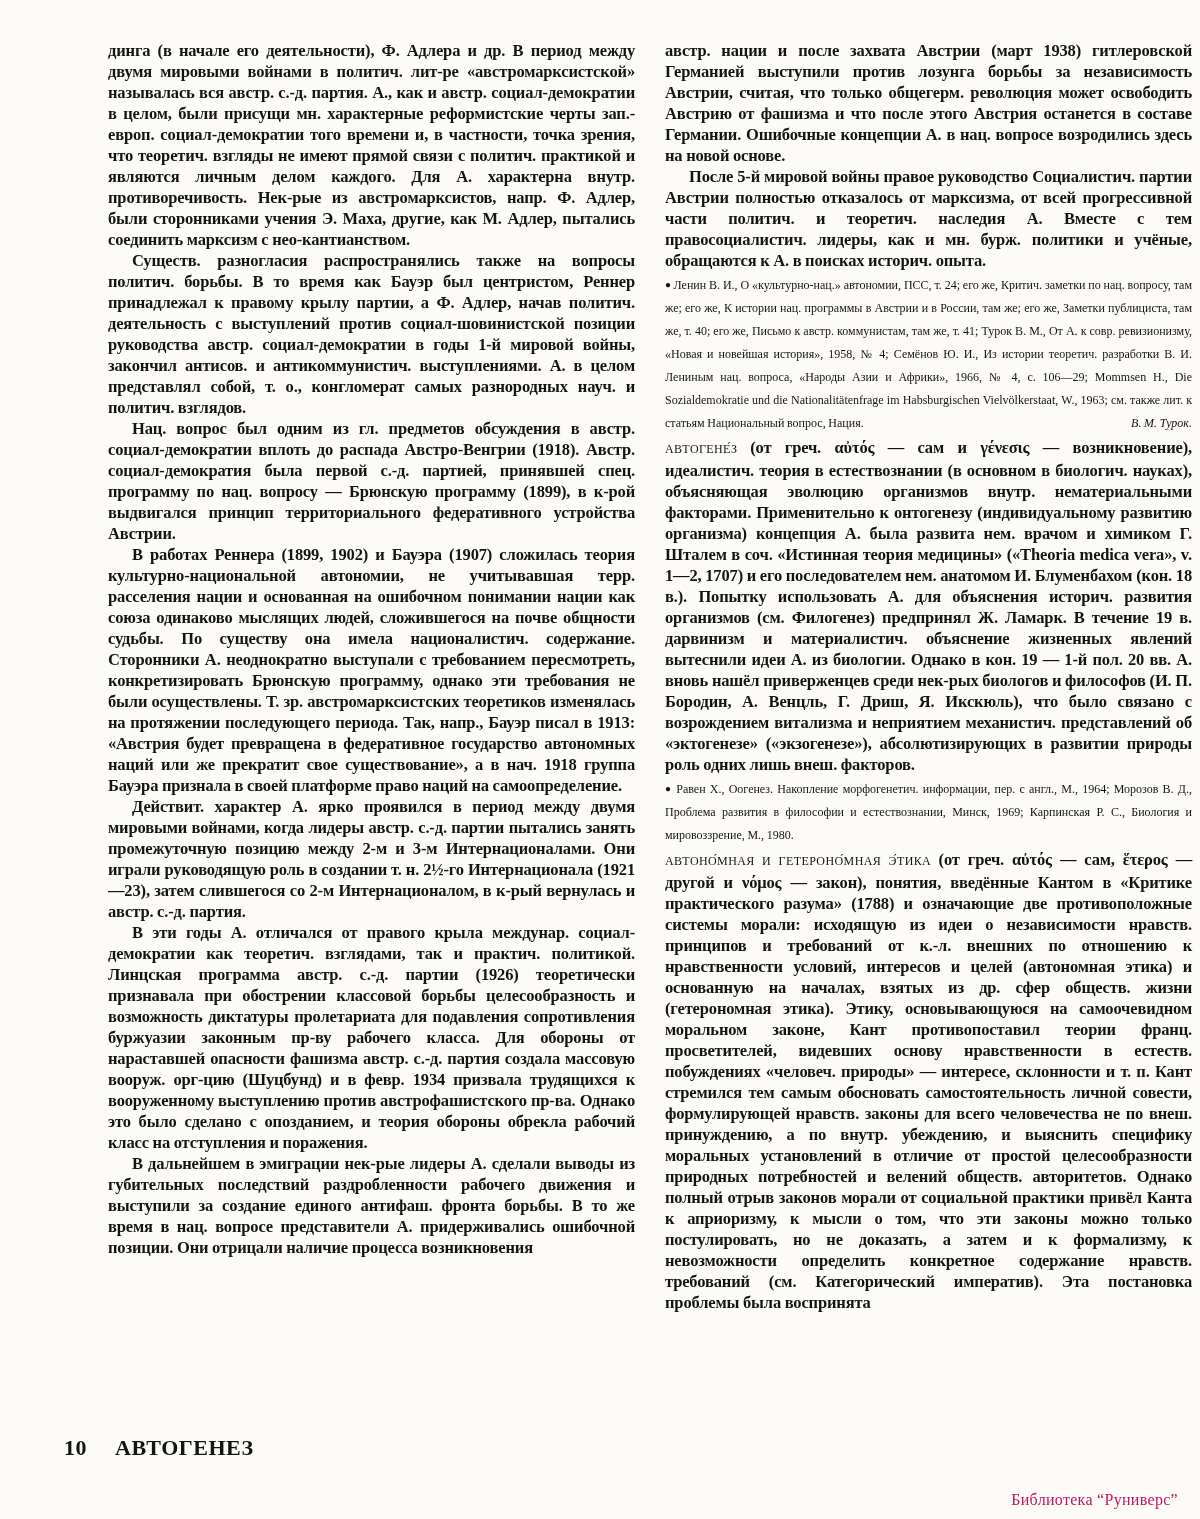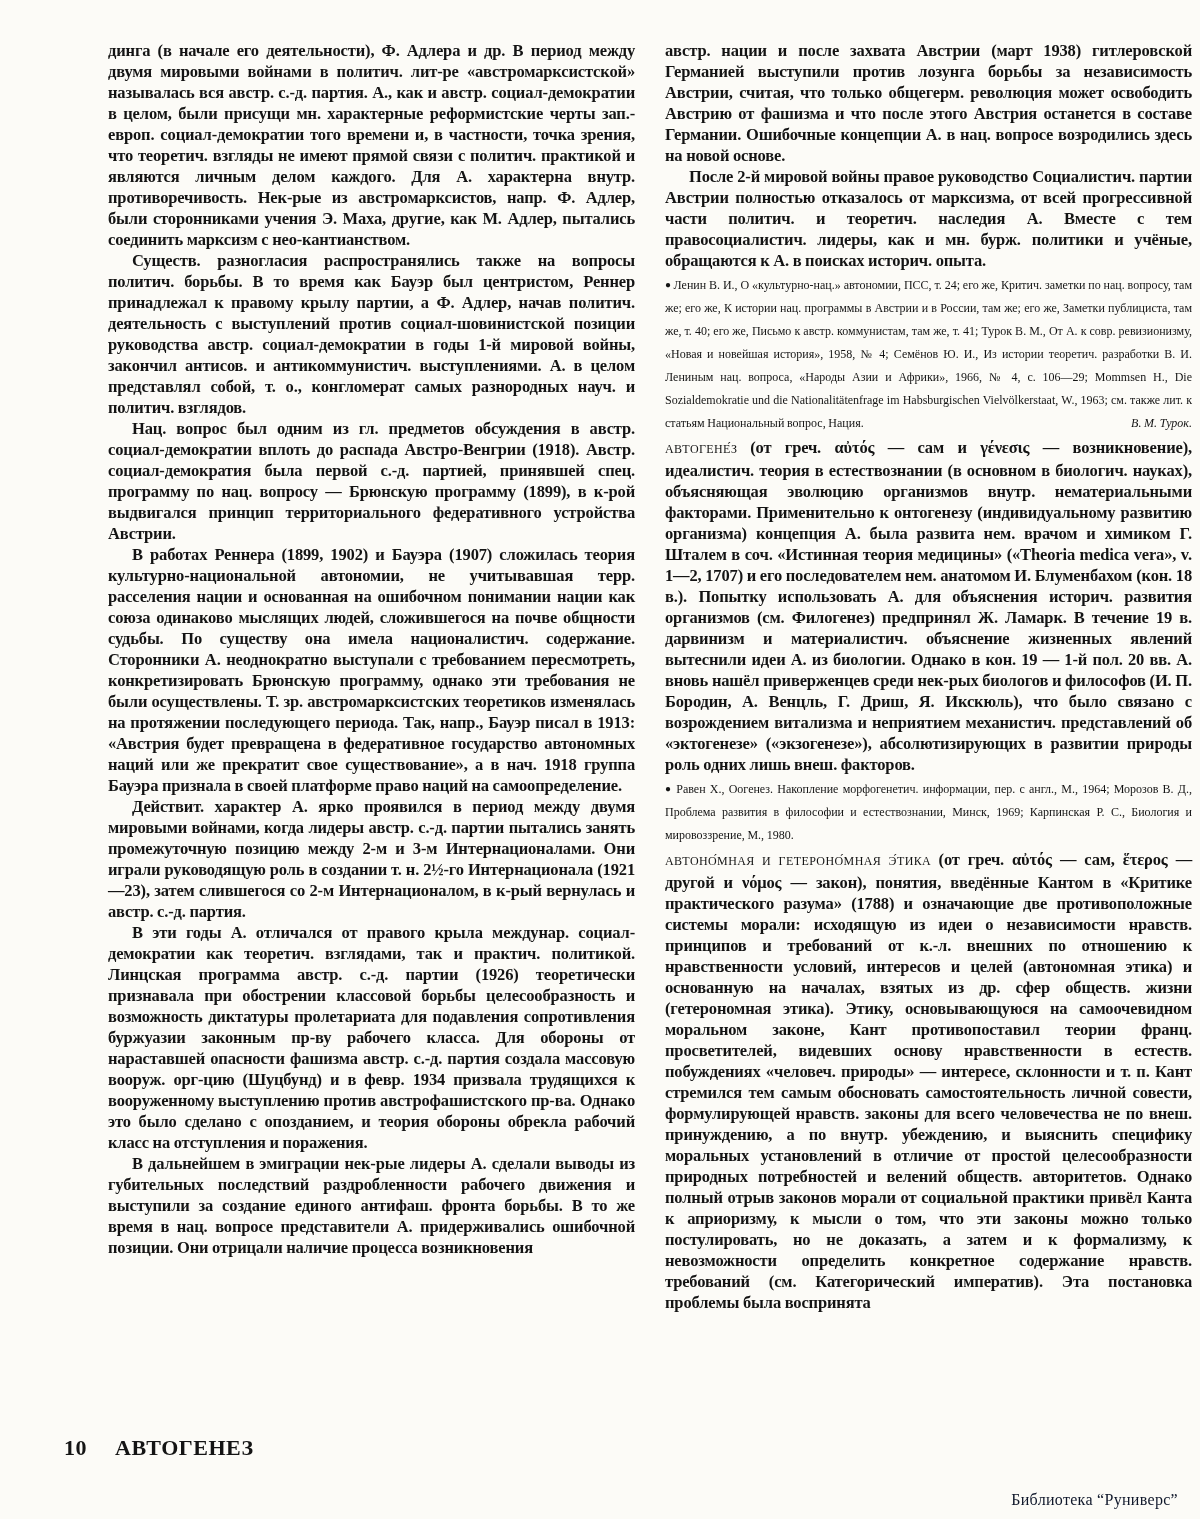--- a/index.html
+++ b/index.html
@@ -55,42 +55,42 @@
     font-weight:bold;
     font-size:22px;
     letter-spacing:0.5px;
     text-align:center;
   }
   .footer .pgnum { margin-right:28px; }
   .watermark {
     position:absolute;
     right:22px; bottom:10px;
     font-size:16px;
-    color:#0f172a;
+    color:#be185d;
     letter-spacing:0.3px;
   }
 </style>
 </head>
 <body>
 
 <div class="page">
 
   <div class="columns">
     <div class="col">
         <p class="para ">динга (в начале его деятельности), Ф. Адлера и др. В период между двумя мировыми войнами в политич. лит-ре «австромарксистской» называлась вся австр. с.-д. партия. А., как и австр. социал-демократии в целом, были присущи мн. характерные реформистские черты зап.-европ. социал-демократии того времени и, в частности, точка зрения, что теоретич. взгляды не имеют прямой связи с политич. практикой и являются личным делом каждого. Для А. характерна внутр. противоречивость. Нек-рые из австромарксистов, напр. Ф. Адлер, были сторонниками учения Э. Маха, другие, как М. Адлер, пытались соединить марксизм с нео-кантианством.</p>
         <p class="para  indent">Существ. разногласия распространялись также на вопросы политич. борьбы. В то время как Бауэр был центристом, Реннер принадлежал к правому крылу партии, а Ф. Адлер, начав политич. деятельность с выступлений против социал-шовинистской позиции руководства австр. социал-демократии в годы 1-й мировой войны, закончил антисов. и антикоммунистич. выступлениями. А. в целом представлял собой, т. о., конгломерат самых разнородных науч. и политич. взглядов.</p>
         <p class="para  indent">Нац. вопрос был одним из гл. предметов обсуждения в австр. социал-демократии вплоть до распада Австро-Венгрии (1918). Австр. социал-демократия была первой с.-д. партией, принявшей спец. программу по нац. вопросу — Брюнскую программу (1899), в к-рой выдвигался принцип территориального федеративного устройства Австрии.</p>
         <p class="para  indent">В работах Реннера (1899, 1902) и Бауэра (1907) сложилась теория культурно-национальной автономии, не учитывавшая терр. расселения нации и основанная на ошибочном понимании нации как союза одинаково мыслящих людей, сложившегося на почве общности судьбы. По существу она имела националистич. содержание. Сторонники А. неоднократно выступали с требованием пересмотреть, конкретизировать Брюнскую программу, однако эти требования не были осуществлены. Т. зр. австромарксистских теоретиков изменялась на протяжении последующего периода. Так, напр., Бауэр писал в 1913: «Австрия будет превращена в федеративное государство автономных наций или же прекратит свое существование», а в нач. 1918 группа Бауэра признала в своей платформе право наций на самоопределение.</p>
         <p class="para  indent">Действит. характер А. ярко проявился в период между двумя мировыми войнами, когда лидеры австр. с.-д. партии пытались занять промежуточную позицию между 2-м и 3-м Интернационалами. Они играли руководящую роль в создании т. н. 2½-го Интернационала (1921—23), затем слившегося со 2-м Интернационалом, в к-рый вернулась и австр. с.-д. партия.</p>
         <p class="para  indent">В эти годы А. отличался от правого крыла междунар. социал-демократии как теоретич. взглядами, так и практич. политикой. Линцская программа австр. с.-д. партии (1926) теоретически признавала при обострении классовой борьбы целесообразность и возможность диктатуры пролетариата для подавления сопротивления буржуазии законным пр-ву рабочего класса. Для обороны от нараставшей опасности фашизма австр. с.-д. партия создала массовую вооруж. орг-цию (Шуцбунд) и в февр. 1934 призвала трудящихся к вооруженному выступлению против австрофашистского пр-ва. Однако это было сделано с опозданием, и теория обороны обрекла рабочий класс на отступления и поражения.</p>
         <p class="para  indent">В дальнейшем в эмиграции нек-рые лидеры А. сделали выводы из губительных последствий раздробленности рабочего движения и выступили за создание единого антифаш. фронта борьбы. В то же время в нац. вопросе представители А. придерживались ошибочной позиции. Они отрицали наличие процесса возникновения</p>
       </div>
     <div class="col">
         <p class="para ">австр. нации и после захвата Австрии (март 1938) гитлеровской Германией выступили против лозунга борьбы за независимость Австрии, считая, что только общегерм. революция может освободить Австрию от фашизма и что после этого Австрия останется в составе Германии. Ошибочные концепции А. в нац. вопросе возродились здесь на новой основе.</p>
-        <p class="para  indent">После 2-й мировой войны правое руководство Социалистич. партии Австрии полностью отказалось от марксизма, от всей прогрессивной части политич. и теоретич. наследия А. Вместе с тем правосоциалистич. лидеры, как и мн. бурж. политики и учёные, обращаются к А. в поисках историч. опыта.</p>
+        <p class="para  indent">После 5-й мировой войны правое руководство Социалистич. партии Австрии полностью отказалось от марксизма, от всей прогрессивной части политич. и теоретич. наследия А. Вместе с тем правосоциалистич. лидеры, как и мн. бурж. политики и учёные, обращаются к А. в поисках историч. опыта.</p>
         <p class="para bib"><span class="bullet">● </span>Ленин В. И., О «культурно-нац.» автономии, ПСС, т. 24; его же, Критич. заметки по нац. вопросу, там же; его же, К истории нац. программы в Австрии и в России, там же; его же, Заметки публициста, там же, т. 40; его же, Письмо к австр. коммунистам, там же, т. 41; Турок В. М., От А. к совр. ревизионизму, «Новая и новейшая история», 1958, № 4; Семёнов Ю. И., Из истории теоретич. разработки В. И. Лениным нац. вопроса, «Народы Азии и Африки», 1966, № 4, с. 106—29; Mommsen H., Die Sozialdemokratie und die Nationalitätenfrage im Habsburgischen Vielvölkerstaat, W., 1963; см. также лит. к статьям Национальный вопрос, Нация. <span class="sig">В. М. Турок.</span></p>
         <p class="para "><span class="headword">АВТОГЕНЕ́З </span>(от греч. αὐτός — сам и γένεσις — возникновение), идеалистич. теория в естествознании (в основном в биологич. науках), объясняющая эволюцию организмов внутр. нематериальными факторами. Применительно к онтогенезу (индивидуальному развитию организма) концепция А. была развита нем. врачом и химиком Г. Шталем в соч. «Истинная теория медицины» («Theoria medica vera», v. 1—2, 1707) и его последователем нем. анатомом И. Блуменбахом (кон. 18 в.). Попытку использовать А. для объяснения историч. развития организмов (см. Филогенез) предпринял Ж. Ламарк. В течение 19 в. дарвинизм и материалистич. объяснение жизненных явлений вытеснили идеи А. из биологии. Однако в кон. 19 — 1-й пол. 20 вв. А. вновь нашёл приверженцев среди нек-рых биологов и философов (И. П. Бородин, А. Венцль, Г. Дриш, Я. Икскюль), что было связано с возрождением витализма и неприятием механистич. представлений об «эктогенезе» («экзогенезе»), абсолютизирующих в развитии природы роль одних лишь внеш. факторов.</p>
         <p class="para bib"><span class="bullet">● </span>Равен Х., Оогенез. Накопление морфогенетич. информации, пер. с англ., М., 1964; Морозов В. Д., Проблема развития в философии и естествознании, Минск, 1969; Карпинская Р. С., Биология и мировоззрение, М., 1980.</p>
         <p class="para "><span class="headword">АВТОНО́МНАЯ И ГЕТЕРОНО́МНАЯ Э́ТИКА </span>(от греч. αὐτός — сам, ἕτερος — другой и νόμος — закон), понятия, введённые Кантом в «Критике практического разума» (1788) и означающие две противоположные системы морали: исходящую из идеи о независимости нравств. принципов и требований от к.-л. внешних по отношению к нравственности условий, интересов и целей (автономная этика) и основанную на началах, взятых из др. сфер обществ. жизни (гетерономная этика). Этику, основывающуюся на самоочевидном моральном законе, Кант противопоставил теории франц. просветителей, видевших основу нравственности в естеств. побуждениях «человеч. природы» — интересе, склонности и т. п. Кант стремился тем самым обосновать самостоятельность личной совести, формулирующей нравств. законы для всего человечества не по внеш. принуждению, а по внутр. убеждению, и выяснить специфику моральных установлений в отличие от простой целесообразности природных потребностей и велений обществ. авторитетов. Однако полный отрыв законов морали от социальной практики привёл Канта к априоризму, к мысли о том, что эти законы можно только постулировать, но не доказать, а затем и к формализму, к невозможности определить конкретное содержание нравств. требований (см. Категорический императив). Эта постановка проблемы была воспринята</p>
       </div>
   </div>
 
   <div class="footer">
     <span class="pgnum">10</span><span class="runtitle">АВТОГЕНЕЗ</span>
   </div>

